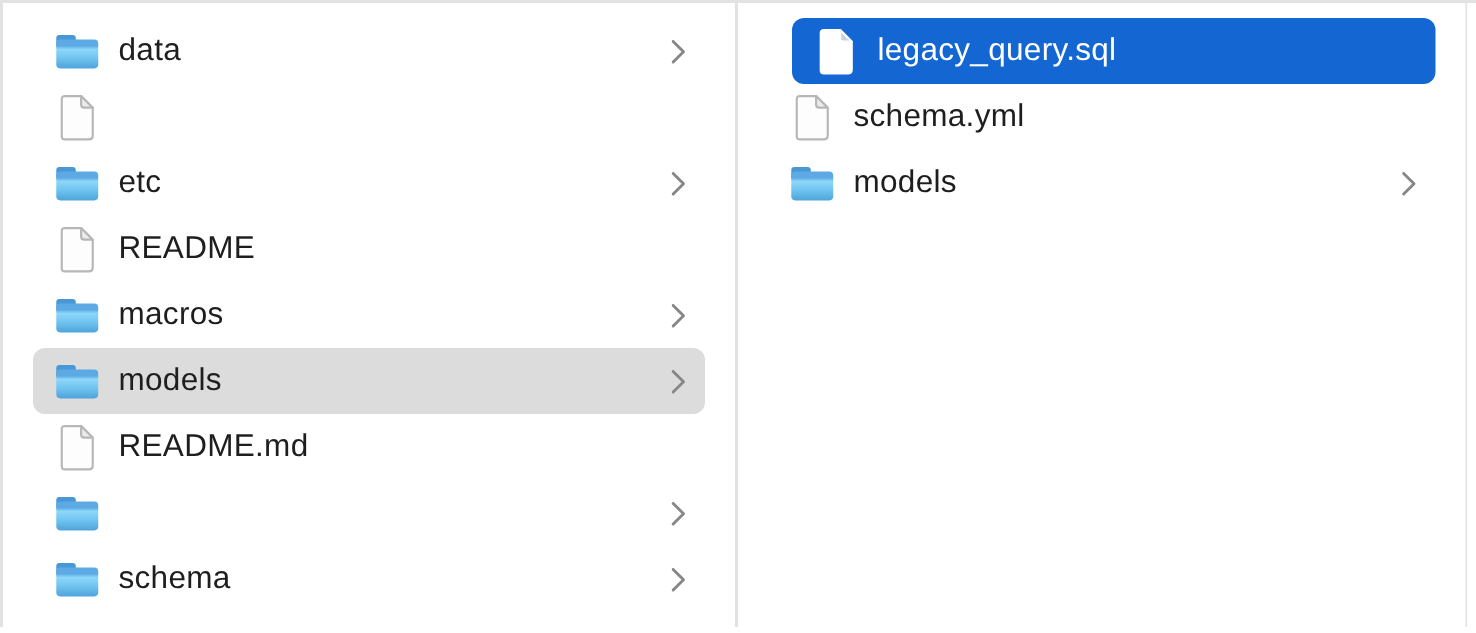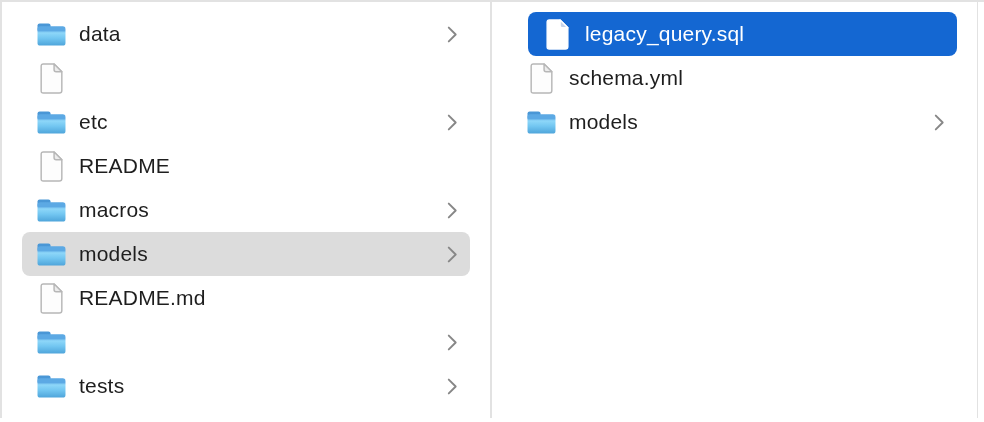--- a/index.html
+++ b/index.html
@@ -216,21 +216,21 @@
       </span>
     </div>
 
     <div class="row">
       <span class="icon-box folder-icon">
         <svg viewBox="0 0 32 28">
             <rect class="folder-tab" x="1.5" y="2.5" width="13.5" height="9" rx="2.2"></rect>
             <rect class="folder-body" x="1.5" y="5.5" width="29" height="20" rx="2.8"></rect>
           </svg>
       </span>
-      <span class="label">tests</span>
+      <span class="label">schema</span>
       <span class="chevron">
         <svg viewBox="0 0 10 16">
             <path d="M1.5 1.5 L8 8 L1.5 14.5"></path>
           </svg>
       </span>
     </div>
 
   </div>
 
   <div class="column-divider"></div>

